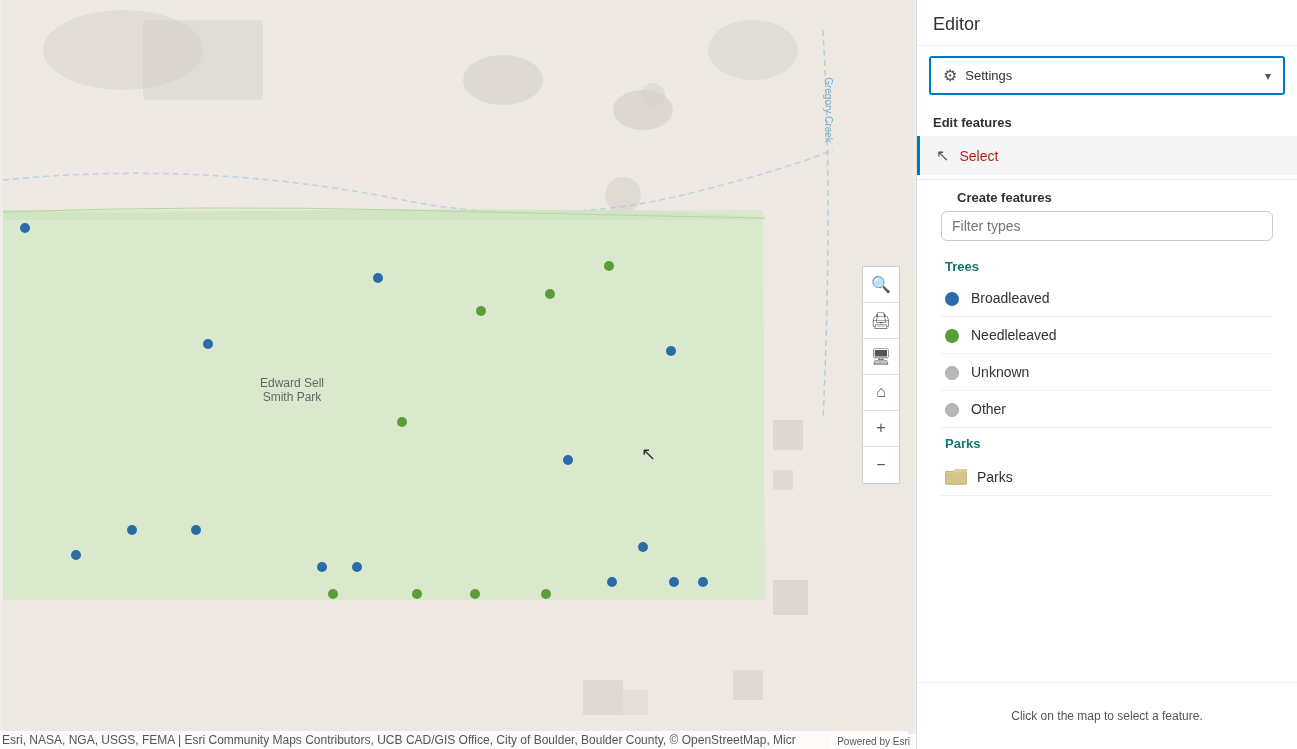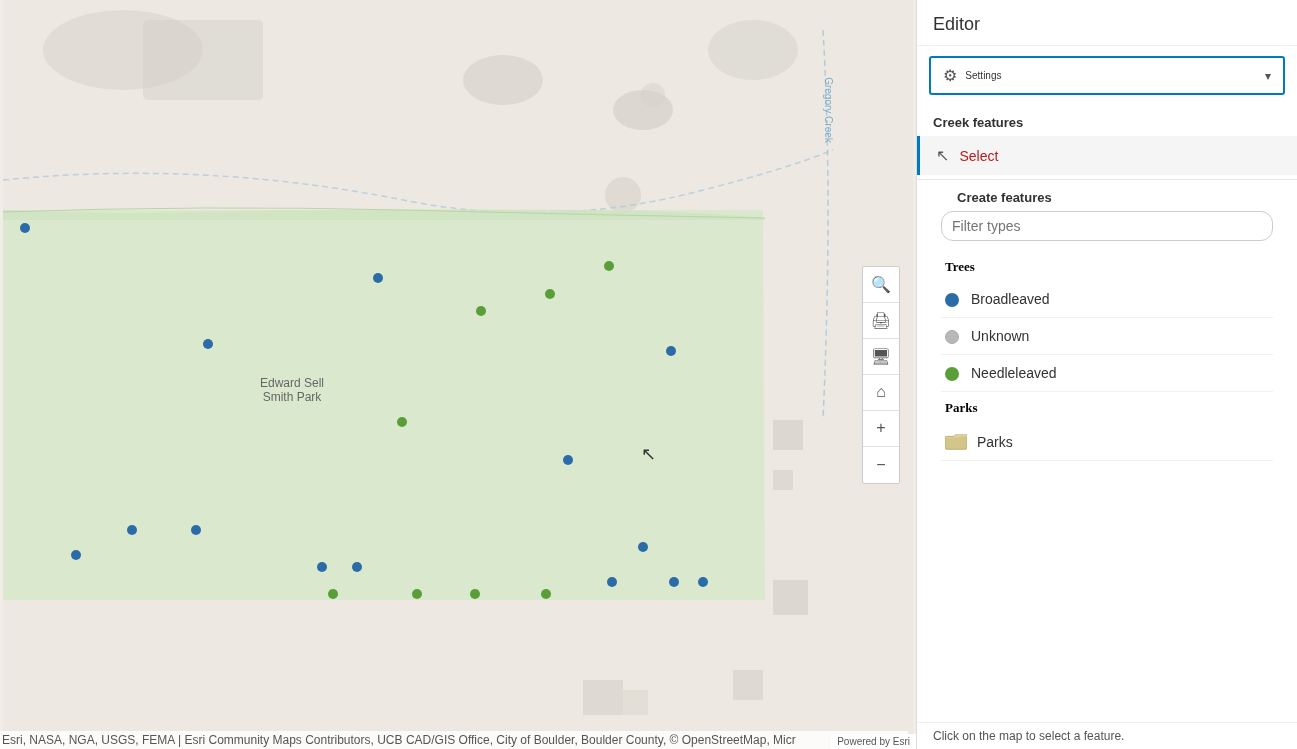--- a/index.html
+++ b/index.html
@@ -101,21 +101,21 @@
       cursor: pointer;
       background: white;
     }
     .settings-gear {
       color: #555;
       font-size: 16px;
       margin-right: 8px;
     }
     .settings-label {
       flex: 1;
-      font-size: 10px;
+      font-size: 13px;
       color: #323232;
     }
     .settings-chevron {
       color: #555;
       font-size: 12px;
     }
 
     
     .section-header {
       padding: 10px 16px 6px;
@@ -149,34 +149,33 @@
 
     
     .create-features-section {
       padding: 0 24px 8px;
     }
 
     .filter-input {
       width: 100%;
       padding: 6px 10px;
       border: 1px solid #ccc;
-      border-radius: 12px;
+      border-radius: 6px;
       font-size: 14px;
       color: #aaa;
       outline: none;
       margin-bottom: 10px;
     }
 
     
     .category-label {
       font-size: 13px;
       font-weight: 600;
-      color: #000000;
+      color: #0f766e;
       padding: 8px 0 6px 4px;
-      font-family: Liberation Serif, serif;
     }
 
     .feature-item {
       display: flex;
       align-items: flex-end;
       padding: 10px 4px;
       cursor: pointer;
       border-bottom: 1px solid #f0f0f0;
     }
 
@@ -197,25 +196,26 @@
     .folder-icon {
       width: 22px;
       height: 18px;
       margin-right: 10px;
       flex-shrink: 0;
     }
 
     
     .status-bar {
       margin-top: auto;
-      padding: 6px 16px;
+      padding: 26px 16px;
       font-size: 12px;
       color: #555;
       border-top: 1px solid #eee;
       background: #fff;
+      text-align: center;
     }
 
     .divider {
       height: 1px;
       background: #e8e8e8;
       margin: 0 0;
     }
   </style>
 </head>
 <body>
@@ -315,21 +315,21 @@
 
   <div class="editor-header">Editor</div>
 
   <div class="settings-dropdown">
     <span class="settings-gear">⚙</span>
     <span class="settings-label">Settings</span>
     <span class="settings-chevron">▾</span>
   </div>
 
   <div class="edit-features-section">
-    <div class="section-header">Creek features</div>
+    <div class="section-header">Edit features</div>
     <div class="select-item">
       <span class="select-cursor-icon">↖</span>
       <span class="select-label">Select</span>
     </div>
   </div>
 
   <div class="divider"></div>
 
   <div class="create-features-section">
     <div class="section-header">Create features</div>
@@ -337,29 +337,33 @@
 
     
     <div class="category-label">Trees</div>
 
     <div class="feature-item">
       <div class="feature-dot" style="background:#2b6ca8;"></div>
       <span class="feature-name">Broadleaved</span>
     </div>
 
     <div class="feature-item">
+      <div class="feature-dot" style="background:#5a9e3a;"></div>
+      <span class="feature-name">Needleleaved</span>
+    </div>
+
+    <div class="feature-item">
       <div class="feature-dot" style="background:#b8b8b8; border: 1px solid #aaa;"></div>
       <span class="feature-name">Unknown</span>
     </div>
 
     <div class="feature-item">
-      <div class="feature-dot" style="background:#5a9e3a;"></div>
-      <span class="feature-name">Needleleaved</span>
-    </div>
-
+      <div class="feature-dot" style="background:#b8b8b8; border: 1px solid #aaa;"></div>
+      <span class="feature-name">Other</span>
+    </div>
 
     
     <div class="category-label">Parks</div>
 
     <div class="feature-item">
 
       <svg class="folder-icon" viewBox="0 0 24 18" xmlns="http://www.w3.org/2000/svg">
         <rect x="0" y="4" width="24" height="14" rx="2" ry="2" fill="#d4c68a" stroke="#b8a870" stroke-width="1"></rect>
         <path d="M0 6 Q0 4 3 4 L9 4 L11 2 L24 2 Q24 2 24 4" fill="#e0d09a" stroke="#b8a870" stroke-width="0.5"></path>
       </svg>

